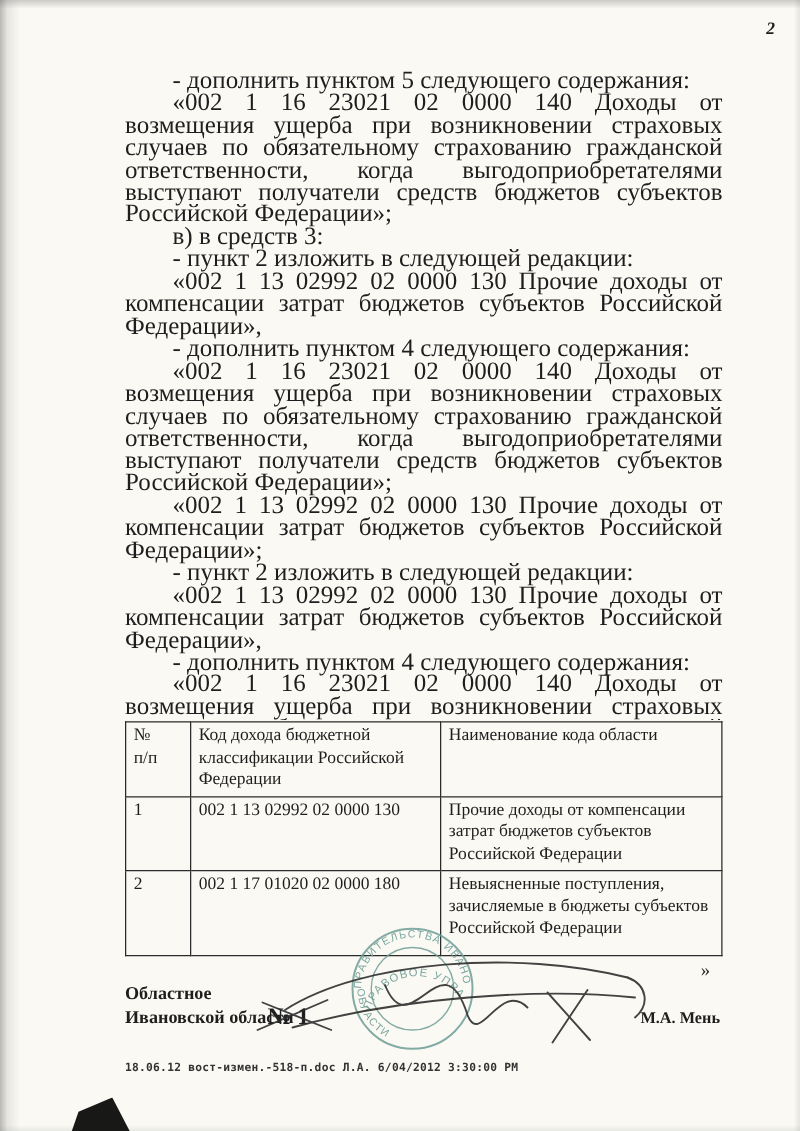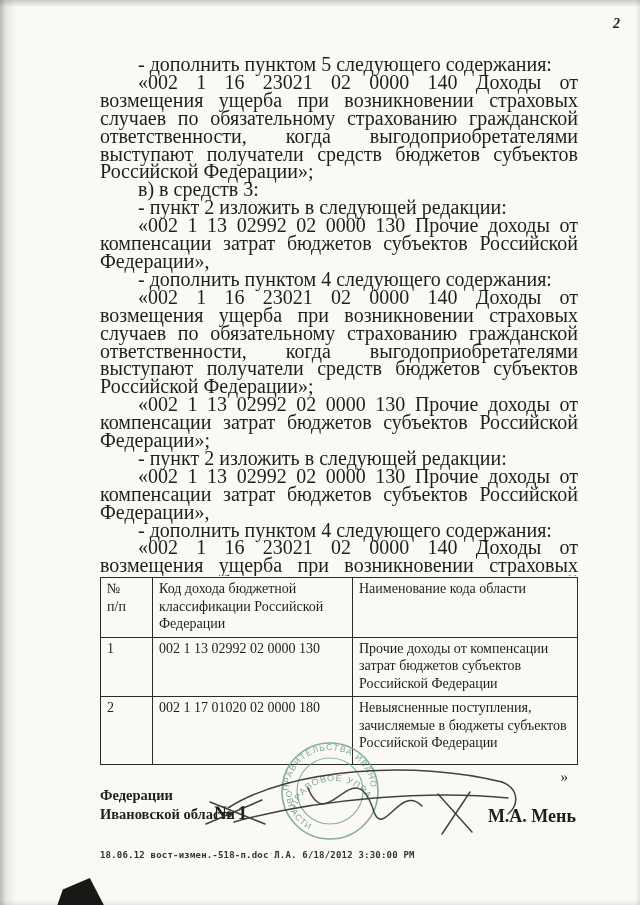--- a/index.html
+++ b/index.html
@@ -41,21 +41,21 @@
   tr.last-row td { padding-bottom: 12px; }
   .closing-quote {
     text-align: right; padding-right: 10px; font-size: 15px; margin-top: 4px;
   }
   .sig-title {
     position: absolute; left: 100px; top: 786px;
     font-size: 14.5px; font-weight: bold; line-height: 19px;
   }
   .sig-name {
     position: absolute; right: 64px; top: 806px;
-    font-size: 18px; font-weight: bold; text-align: center;
+    font-size: 13px; font-weight: bold; text-align: center;
   }
   .stamp-svg { position: absolute; left: 170px; top: 726px; width: 420px; height: 134px; }
   .footer-note {
     position: absolute; left: 100px; top: 850px;
     font-family: "DejaVu Sans Mono", monospace;
     font-size: 9px; font-weight: bold; color: #333;
     letter-spacing: 0.2px; white-space: nowrap;
   }
   .corner-artifact {
     position: absolute; left: 52px; bottom: 0; width: 54px; height: 30px;
@@ -107,21 +107,21 @@
           <td class="c-code">002 1 17 01020 02 0000 180</td>
           <td class="c-name just">Невыясненные поступления, зачисляемые в бюджеты субъектов Российской Федерации</td>
         </tr>
       </tbody>
     </table>
 
     <div class="closing-quote">»</div>
   </div>
 
   <div class="sig-title">
-    <div>Федерации</div>
+    <div>Областное</div>
     <div>Ивановской области</div>
   </div>
 
   <div class="sig-name">М.А. Мень</div>
 
   <svg class="stamp-svg" viewBox="0 0 420 134" xmlns="http://www.w3.org/2000/svg">
     <defs>
       <path id="arc-outer-top" d="M 119 65 A 41 41 0 1 1 201 65" fill="none"></path>
       <path id="arc-outer-bottom" d="M 116 65 A 44 44 0 0 0 204 65" fill="none"></path>
       <path id="arc-inner" d="M 126 82 A 40 40 0 0 1 198 74" fill="none"></path>
@@ -141,17 +141,17 @@
       <path d="M 64 96 C 150 72, 262 64, 338 72"></path>
       <path d="M 138 62 C 158 112, 184 22, 204 86 C 214 112, 230 58, 252 80"></path>
       <path d="M 268 68 L 302 106"></path>
       <path d="M 300 66 L 272 108"></path>
       <path d="M 36 98 L 92 74"></path>
       <path d="M 40 76 L 95 98"></path>
       <path d="M 332 56 C 348 62, 350 78, 338 88"></path>
     </g>
   </svg>
 
-  <div class="footer-note">18.06.12 вост-измен.-518-п.doc Л.А. 6/18/2012 3:30:00 PM</div>
+  <div class="footer-note">18.06.12 вост-измен.-518-п.doc Л.А. 6/04/2012 3:30:00 PM</div>
 
   <div class="corner-artifact"></div>
 
 </div>
 
 </body></html>

